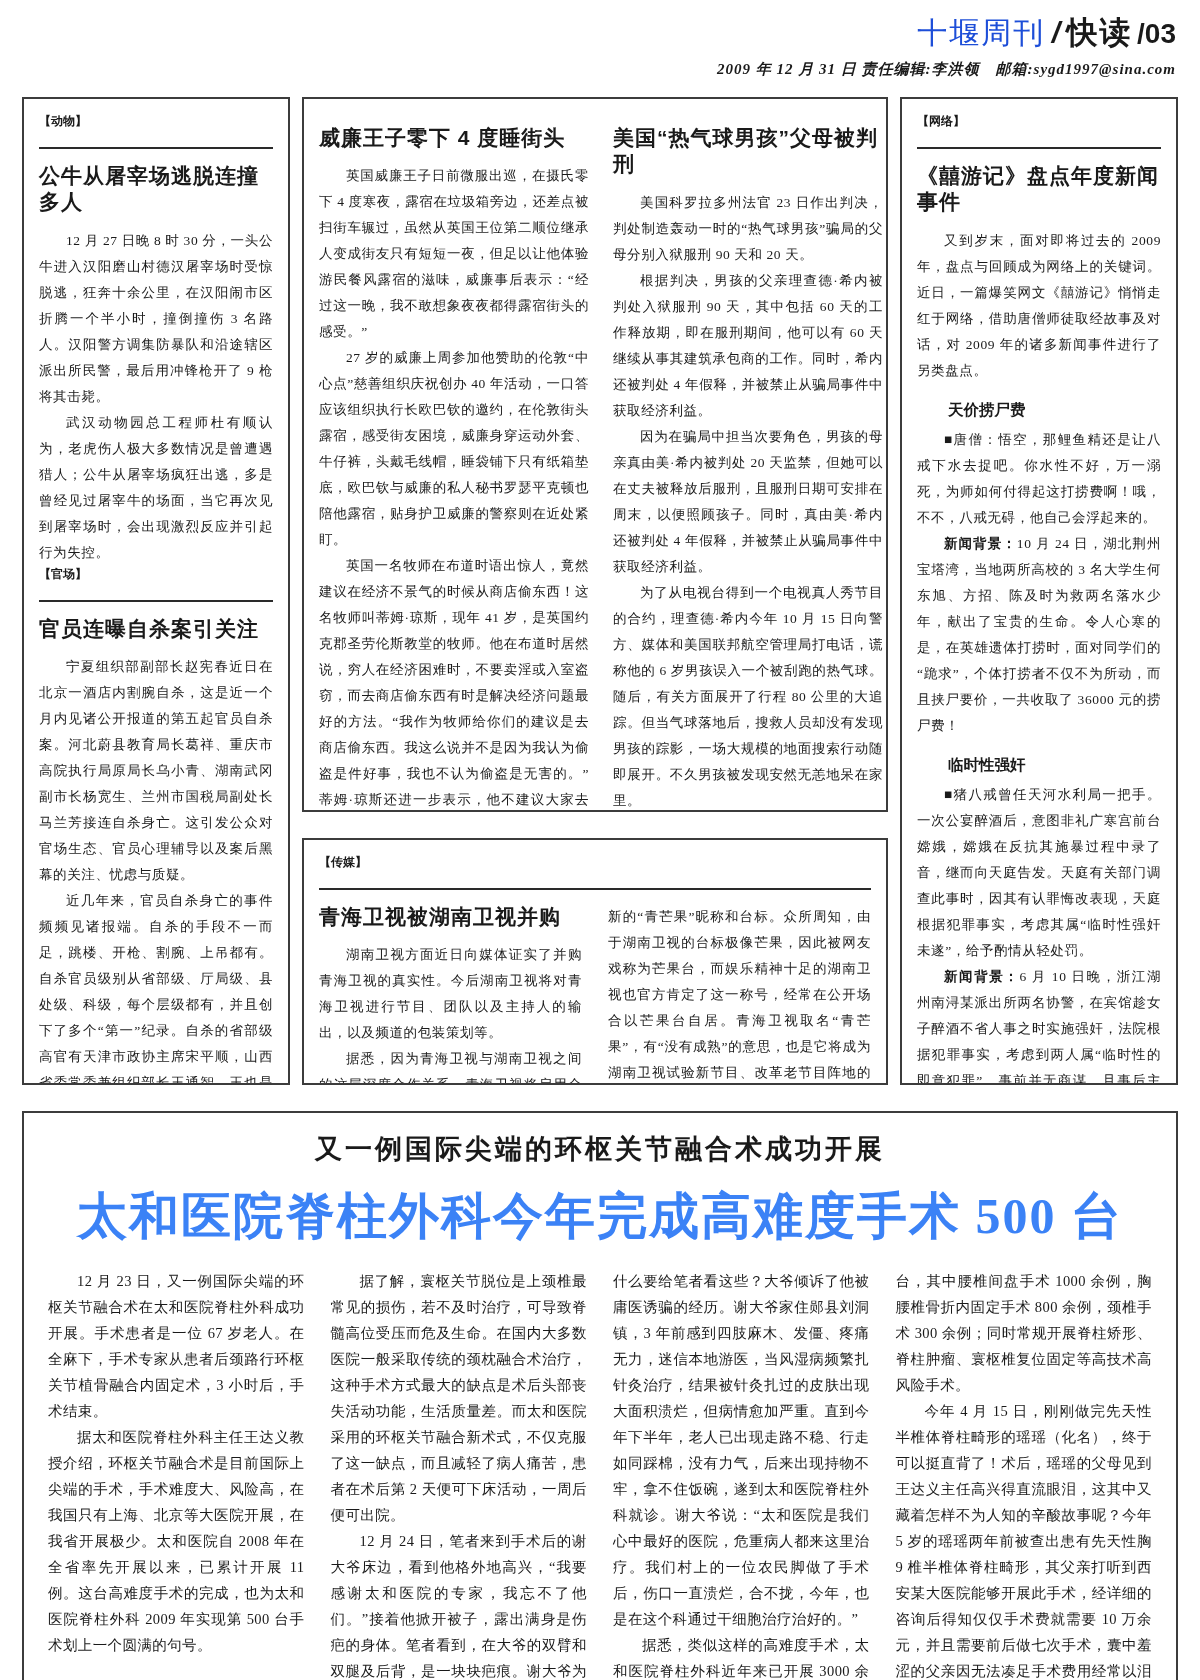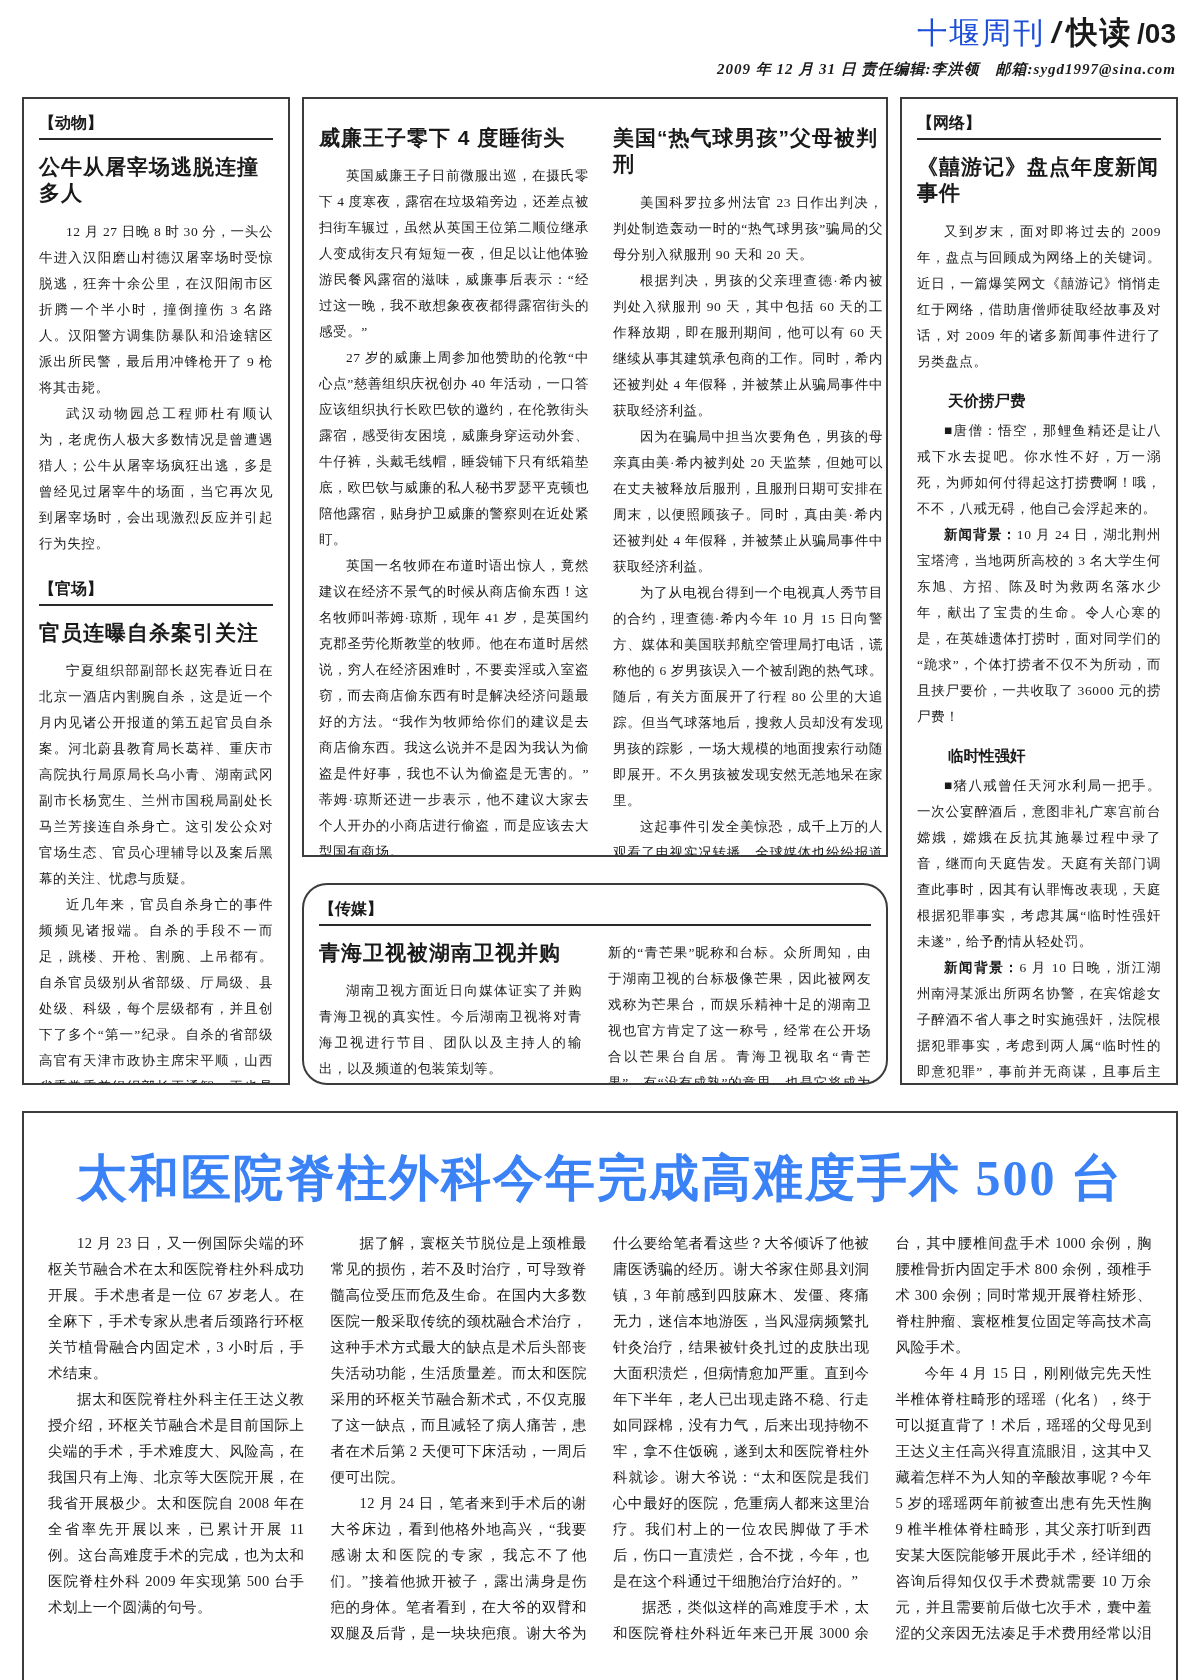--- a/index.html
+++ b/index.html
@@ -17,35 +17,35 @@
   .mast-section { font-size:31px; font-weight:900; letter-spacing:2px; }
   .mast-pageno { font-size:28px; font-weight:700; }
   .dateline { font-size:15px; font-weight:700; font-style:italic; margin-top:6px; letter-spacing:1px; }
   
   .top-grid { display:flex; gap:12px; margin-top:16px; height:988px; }
   .box { border:2px solid #3c3c3c; background:#fff; padding:14px 15px; overflow:hidden; }
   .col-left  { width:268px; flex:none; }
   .col-mid   { width:586px; flex:none; display:flex; flex-direction:column; gap:26px; }
   .col-right { flex:1; }
   .box-world { flex:1; }
-  .box-media { height:202px; flex:none;border-radius:25px; }
+  .box-media { height:247px; flex:none; }
   
   .tag {
-    font-family:"Liberation Sans", sans-serif; font-weight:700; font-size:16px;
-    padding-bottom:4px; border-bottom:2px solid #2a2a2a; margin-bottom:14px;
+    font-family:"Liberation Sans", sans-serif; font-weight:700; font-size:12px;
+    padding-bottom:17px; border-bottom:2px solid #2a2a2a; margin-bottom:14px;
   }
   .headline {
     font-family:"Liberation Sans", sans-serif; font-weight:700; font-size:21px;
     letter-spacing:1px; margin:12px 0 12px; line-height:1.25;
   }
   .story p {
     font-size:13.5px; line-height:26px; text-align:justify; text-indent:2em;
     letter-spacing:0.6px;
   }
-  .gap-top { margin-top:22px; }
+  .gap-top { }
   
   .two-col { display:flex; gap:24px; }
   .two-col .flowcol { width:270px; flex:none; }
   
   .media-flow { column-count:2; column-gap:26px; }
   
   .sub-head {
     font-family:"Liberation Sans", sans-serif; font-weight:700; font-size:15.5px;
     text-indent:2em; margin:16px 0 6px;
   }
@@ -139,20 +139,21 @@
       <p><span class="bg-label">新闻背景：</span><span>10 月 24 日，湖北荆州宝塔湾，当地两所高校的 3 名大学生何东旭、方招、陈及时为救两名落水少年，献出了宝贵的生命。令人心寒的是，在英雄遗体打捞时，面对同学们的“跪求”，个体打捞者不仅不为所动，而且挟尸要价，一共收取了 36000 元的捞尸费！</span></p>
 
       <h3 class="sub-head">临时性强奸</h3>
       <p>■猪八戒曾任天河水利局一把手。一次公宴醉酒后，意图非礼广寒宫前台嫦娥，嫦娥在反抗其施暴过程中录了音，继而向天庭告发。天庭有关部门调查此事时，因其有认罪悔改表现，天庭根据犯罪事实，考虑其属“临时性强奸未遂”，给予酌情从轻处罚。</p>
       <p><span class="bg-label">新闻背景：</span><span>6 月 10 日晚，浙江湖州南浔某派出所两名协警，在宾馆趁女子醉酒不省人事之时实施强奸，法院根据犯罪事实，考虑到两人属“临时性的即意犯罪”，事前并无商谋，且事后主动自首，并取得被害人谅解，给予酌情从轻处罚，判决两被告各入狱三年。此事经媒体披露后，“临时性强奸”成为网络热门词。</span></p>
 
     </section>
   </main>
 
   <section class="ad-box">
+    <div class="ad-kicker">又一例国际尖端的环枢关节融合术成功开展</div>
     <h1 class="ad-headline" style="color: #3b82f6; margin-top: 16px;">太和医院脊柱外科今年完成高难度手术 500 台</h1>
     <div class="ad-body story">
       <p>12 月 23 日，又一例国际尖端的环枢关节融合术在太和医院脊柱外科成功开展。手术患者是一位 67 岁老人。在全麻下，手术专家从患者后颈路行环枢关节植骨融合内固定术，3 小时后，手术结束。</p>
       <p>据太和医院脊柱外科主任王达义教授介绍，环枢关节融合术是目前国际上尖端的手术，手术难度大、风险高，在我国只有上海、北京等大医院开展，在我省开展极少。太和医院自 2008 年在全省率先开展以来，已累计开展 11 例。这台高难度手术的完成，也为太和医院脊柱外科 2009 年实现第 500 台手术划上一个圆满的句号。</p>
       <p>据了解，寰枢关节脱位是上颈椎最常见的损伤，若不及时治疗，可导致脊髓高位受压而危及生命。在国内大多数医院一般采取传统的颈枕融合术治疗，这种手术方式最大的缺点是术后头部丧失活动功能，生活质量差。而太和医院采用的环枢关节融合新术式，不仅克服了这一缺点，而且减轻了病人痛苦，患者在术后第 2 天便可下床活动，一周后便可出院。</p>
       <p>12 月 24 日，笔者来到手术后的谢大爷床边，看到他格外地高兴，“我要感谢太和医院的专家，我忘不了他们。”接着他掀开被子，露出满身是伤疤的身体。笔者看到，在大爷的双臂和双腿及后背，是一块块疤痕。谢大爷为什么要给笔者看这些？大爷倾诉了他被庸医诱骗的经历。谢大爷家住郧县刘洞镇，3 年前感到四肢麻木、发僵、疼痛无力，迷信本地游医，当风湿病频繁扎针灸治疗，结果被针灸扎过的皮肤出现大面积溃烂，但病情愈加严重。直到今年下半年，老人已出现走路不稳、行走如同踩棉，没有力气，后来出现持物不牢，拿不住饭碗，遂到太和医院脊柱外科就诊。谢大爷说：“太和医院是我们心中最好的医院，危重病人都来这里治疗。我们村上的一位农民脚做了手术后，伤口一直溃烂，合不拢，今年，也是在这个科通过干细胞治疗治好的。”</p>
       <p>据悉，类似这样的高难度手术，太和医院脊柱外科近年来已开展 3000 余台，其中腰椎间盘手术 1000 余例，胸腰椎骨折内固定手术 800 余例，颈椎手术 300 余例；同时常规开展脊柱矫形、脊柱肿瘤、寰枢椎复位固定等高技术高风险手术。</p>
       <p>今年 4 月 15 日，刚刚做完先天性半椎体脊柱畸形的瑶瑶（化名），终于可以挺直背了！术后，瑶瑶的父母见到王达义主任高兴得直流眼泪，这其中又藏着怎样不为人知的辛酸故事呢？今年 5 岁的瑶瑶两年前被查出患有先天性胸 9 椎半椎体脊柱畸形，其父亲打听到西安某大医院能够开展此手术，经详细的咨询后得知仅仅手术费就需要 10 万余元，并且需要前后做七次手术，囊中羞涩的父亲因无法凑足手术费用经常以泪洗面，但为了给唯一的儿子治病，他四处打听，最终得知十堰市太和医院脊柱外科能够开展此手术。今年 4 月初，他带着儿子从陕西旬阳赶到太和医院就诊。王达义主任在检查中发现，虽然孩子只有 5 岁，但脊柱畸形十分严重，孩子的脊椎骨明显呈现“C”状，主要是由于其半椎体先天性发育不完全而导致畸形，如果不及时治疗脊椎畸形将会随着小孩的长大变得越来越严重而难以治疗。王达义主任、常巍、温国宏教授等人迅速成立专家小组，确定了手术方案：即通过后路脊柱截骨，一次性将半椎体切除，用螺钉固定后做矫正复位，终身只需要一次矫形手术。后来瑶瑶的手术非常成功，连专家们也感到很惊奇。</p>
 
     </div>

